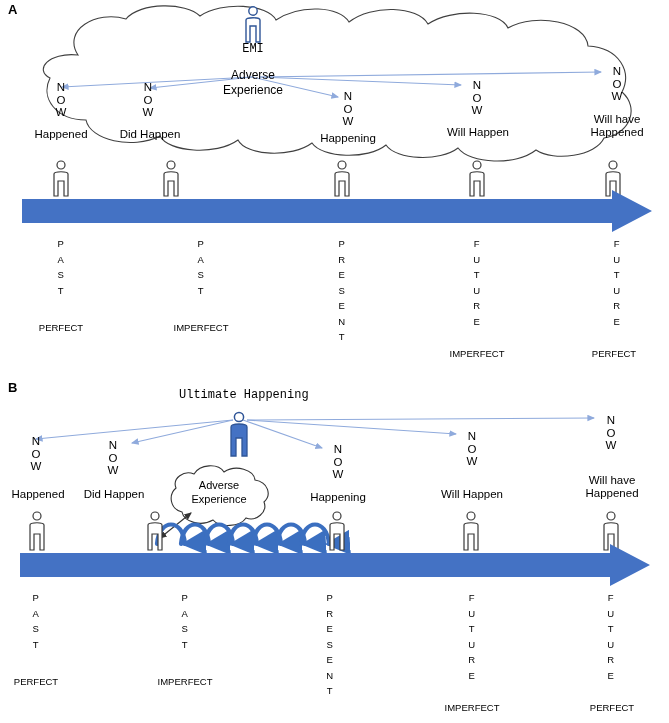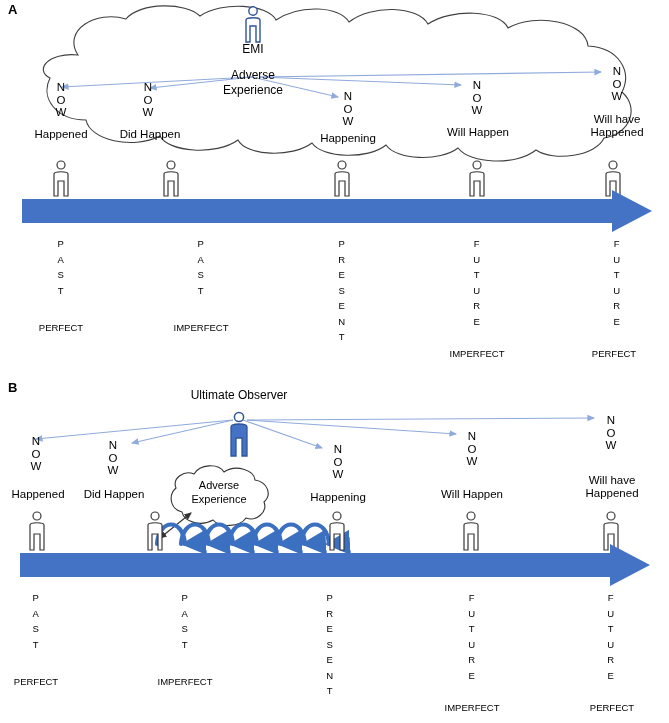--- a/index.html
+++ b/index.html
@@ -69,21 +69,21 @@
     font-family: "Liberation Sans", sans-serif;
     white-space: nowrap;
   }
   .phase-label .pl2 { display: block; }
 
   .observer-label {
     position: absolute;
     text-align: center;
     font-size: 12px;
     line-height: 14px;
-    font-family: Liberation Sans, sans-serif;
+    font-family: Liberation Mono, monospace;
     white-space: nowrap;
   }
 
   .adverse-label {
     position: absolute;
     text-align: center;
     font-size: 12px;
     line-height: 15px;
     font-family: "Liberation Sans", sans-serif;
     white-space: nowrap;
@@ -366,21 +366,21 @@
           <circle cx="611" cy="138" r="4"></circle>
           <path d="M604,147 C604,144 618,144 618,147 L618,172 L614,172 L614,156 L608,156 L608,172 L604,172 Z"></path>
         </g>
       </g>
 
       <g>
         <path d="M20,175 L610,175 L610,166 L650,187 L610,208 L610,199 L20,199 Z" fill="#4472C4"></path>
       </g>
     </svg>
 
-    <div class="observer-label" style="left:179px; top:10px; width:120px;">Ultimate Observer</div>
+    <div class="observer-label" style="left:179px; top:10px; width:120px;">Ultimate Happening</div>
 
     <div class="adverse-cloud-label" style="left:174px; top:100px; width:90px;">
       <span>Adverse</span>
       <span>Experience</span>
     </div>
 
     <div class="now-col" style="left:16px; top:57px; width:40px;">
       <span class="nl">N</span>
       <span class="nl">O</span>
       <span class="nl">W</span>

